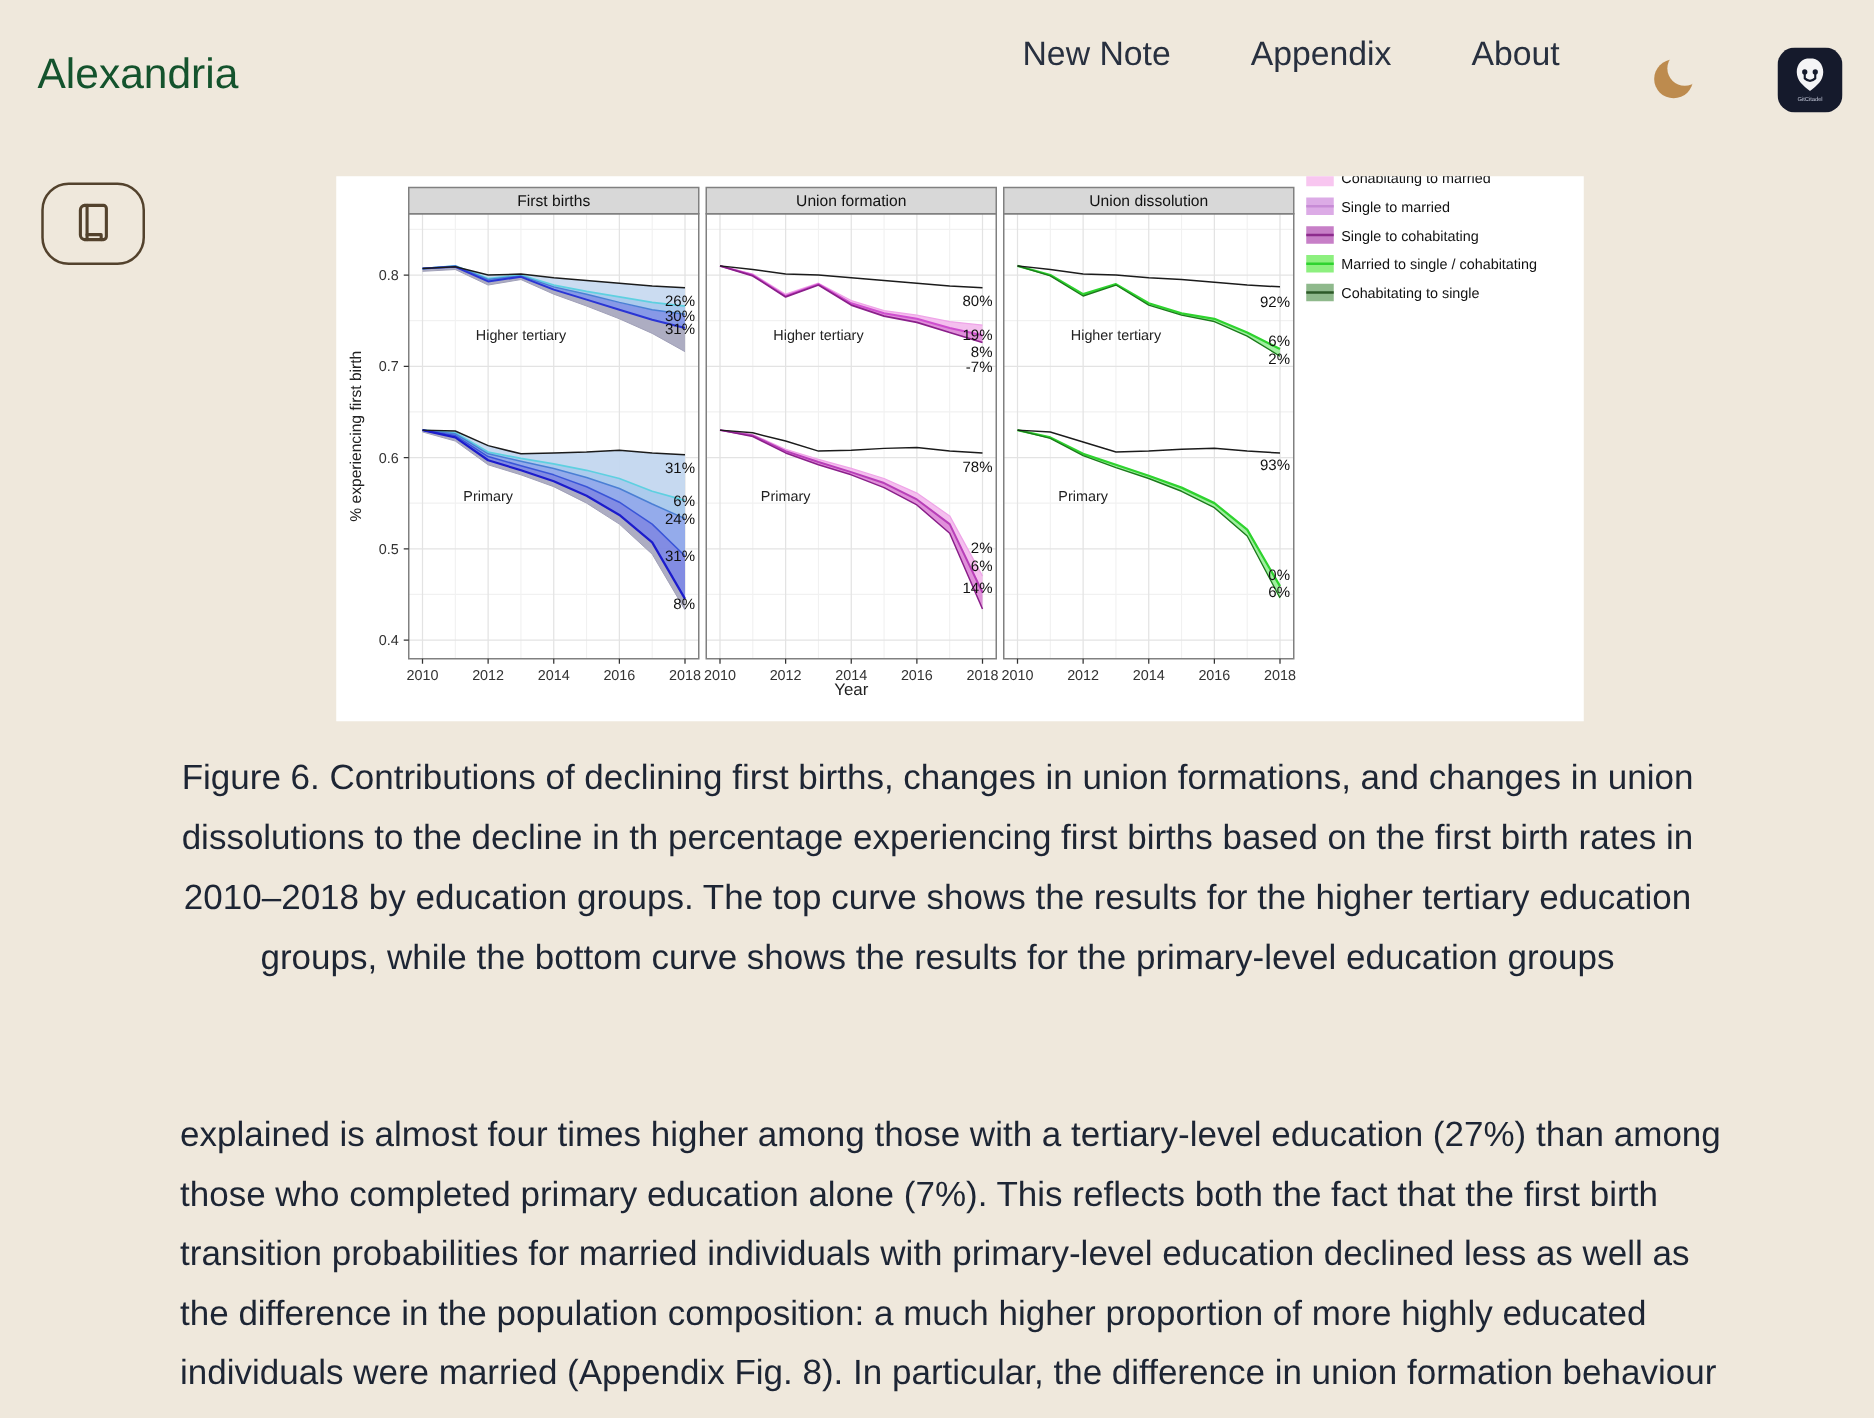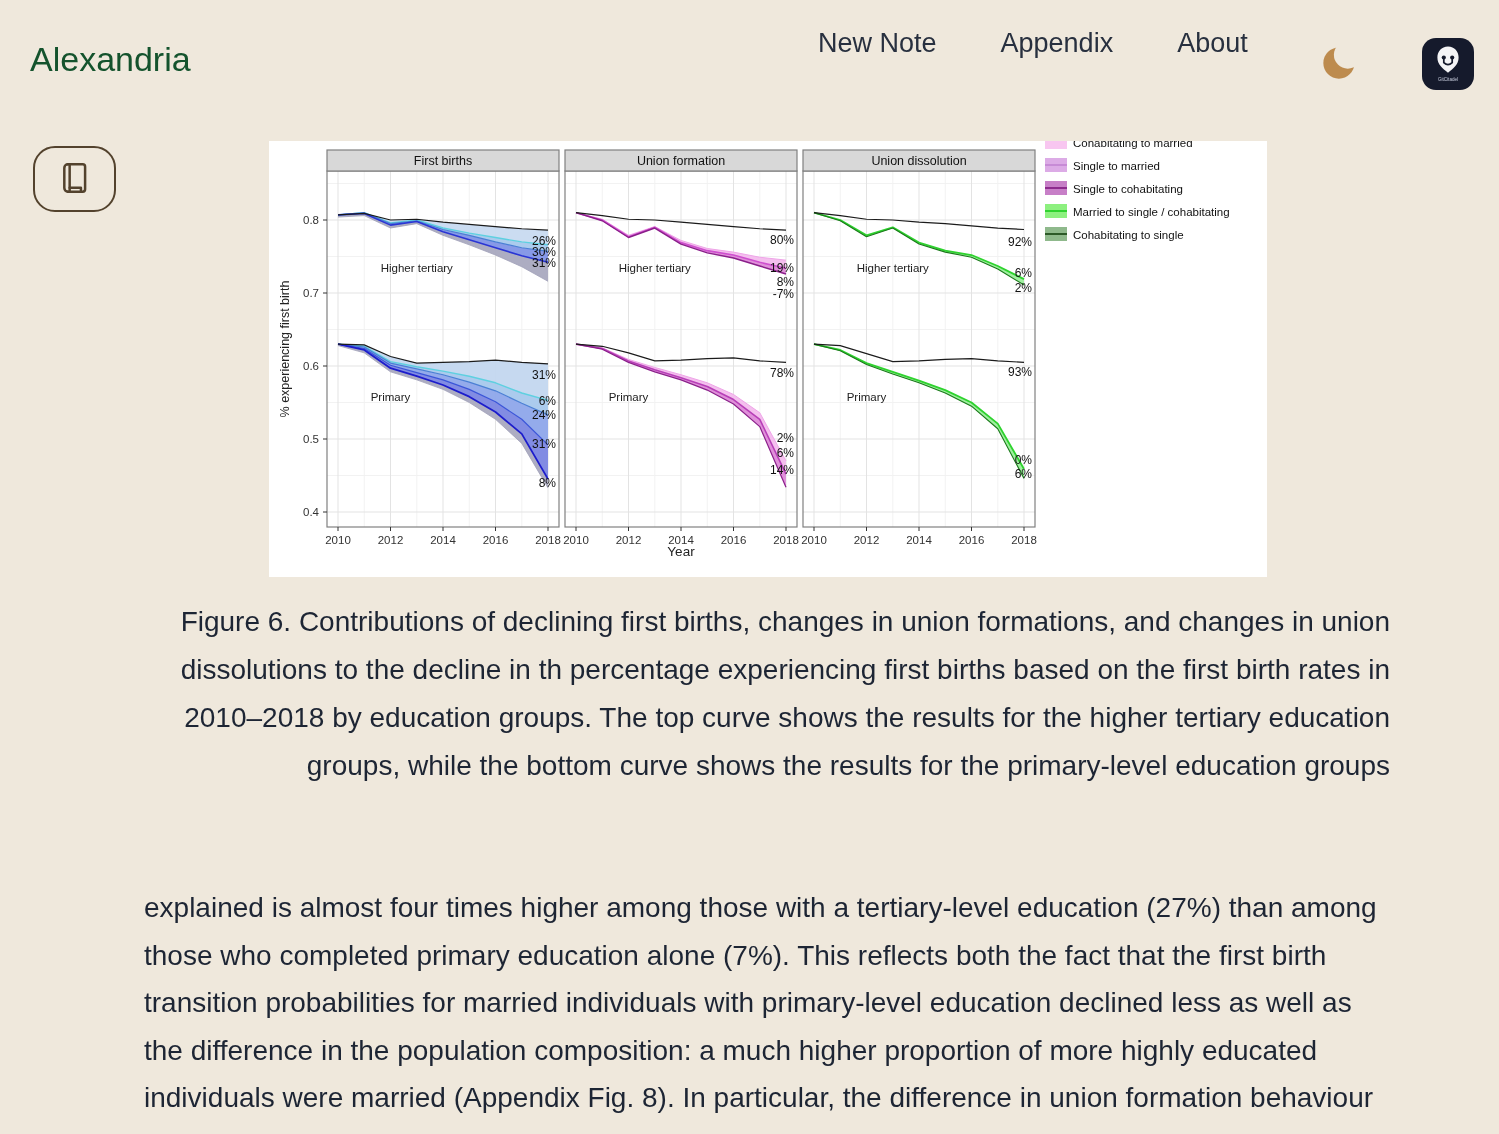--- a/index.html
+++ b/index.html
@@ -18,21 +18,21 @@
     border:2.5px solid #53422d;border-radius:22px;background:transparent;
     display:flex;align-items:center;justify-content:center;cursor:pointer;
   }
   .figure-box{
     position:absolute;left:269px;top:141px;width:998px;height:436px;background:#ffffff;
   }
   .figure-box svg{display:block;}
   svg text{font-family:"Liberation Sans", sans-serif;}
   .caption{
     position:absolute;left:110px;top:598px;width:1280px;
-    font-size:28px;line-height:48px;text-align:right;color:#1d2534;
+    font-size:28px;line-height:48px;text-align:center;color:#1d2534;
   }
   .body-text{
     position:absolute;left:144px;top:884px;width:1254px;
     font-size:28px;line-height:47.6px;text-align:left;color:#1d2534;
   }
 </style>
 </head>
 <body>
 
 <div class="brand">Alexandria</div>

